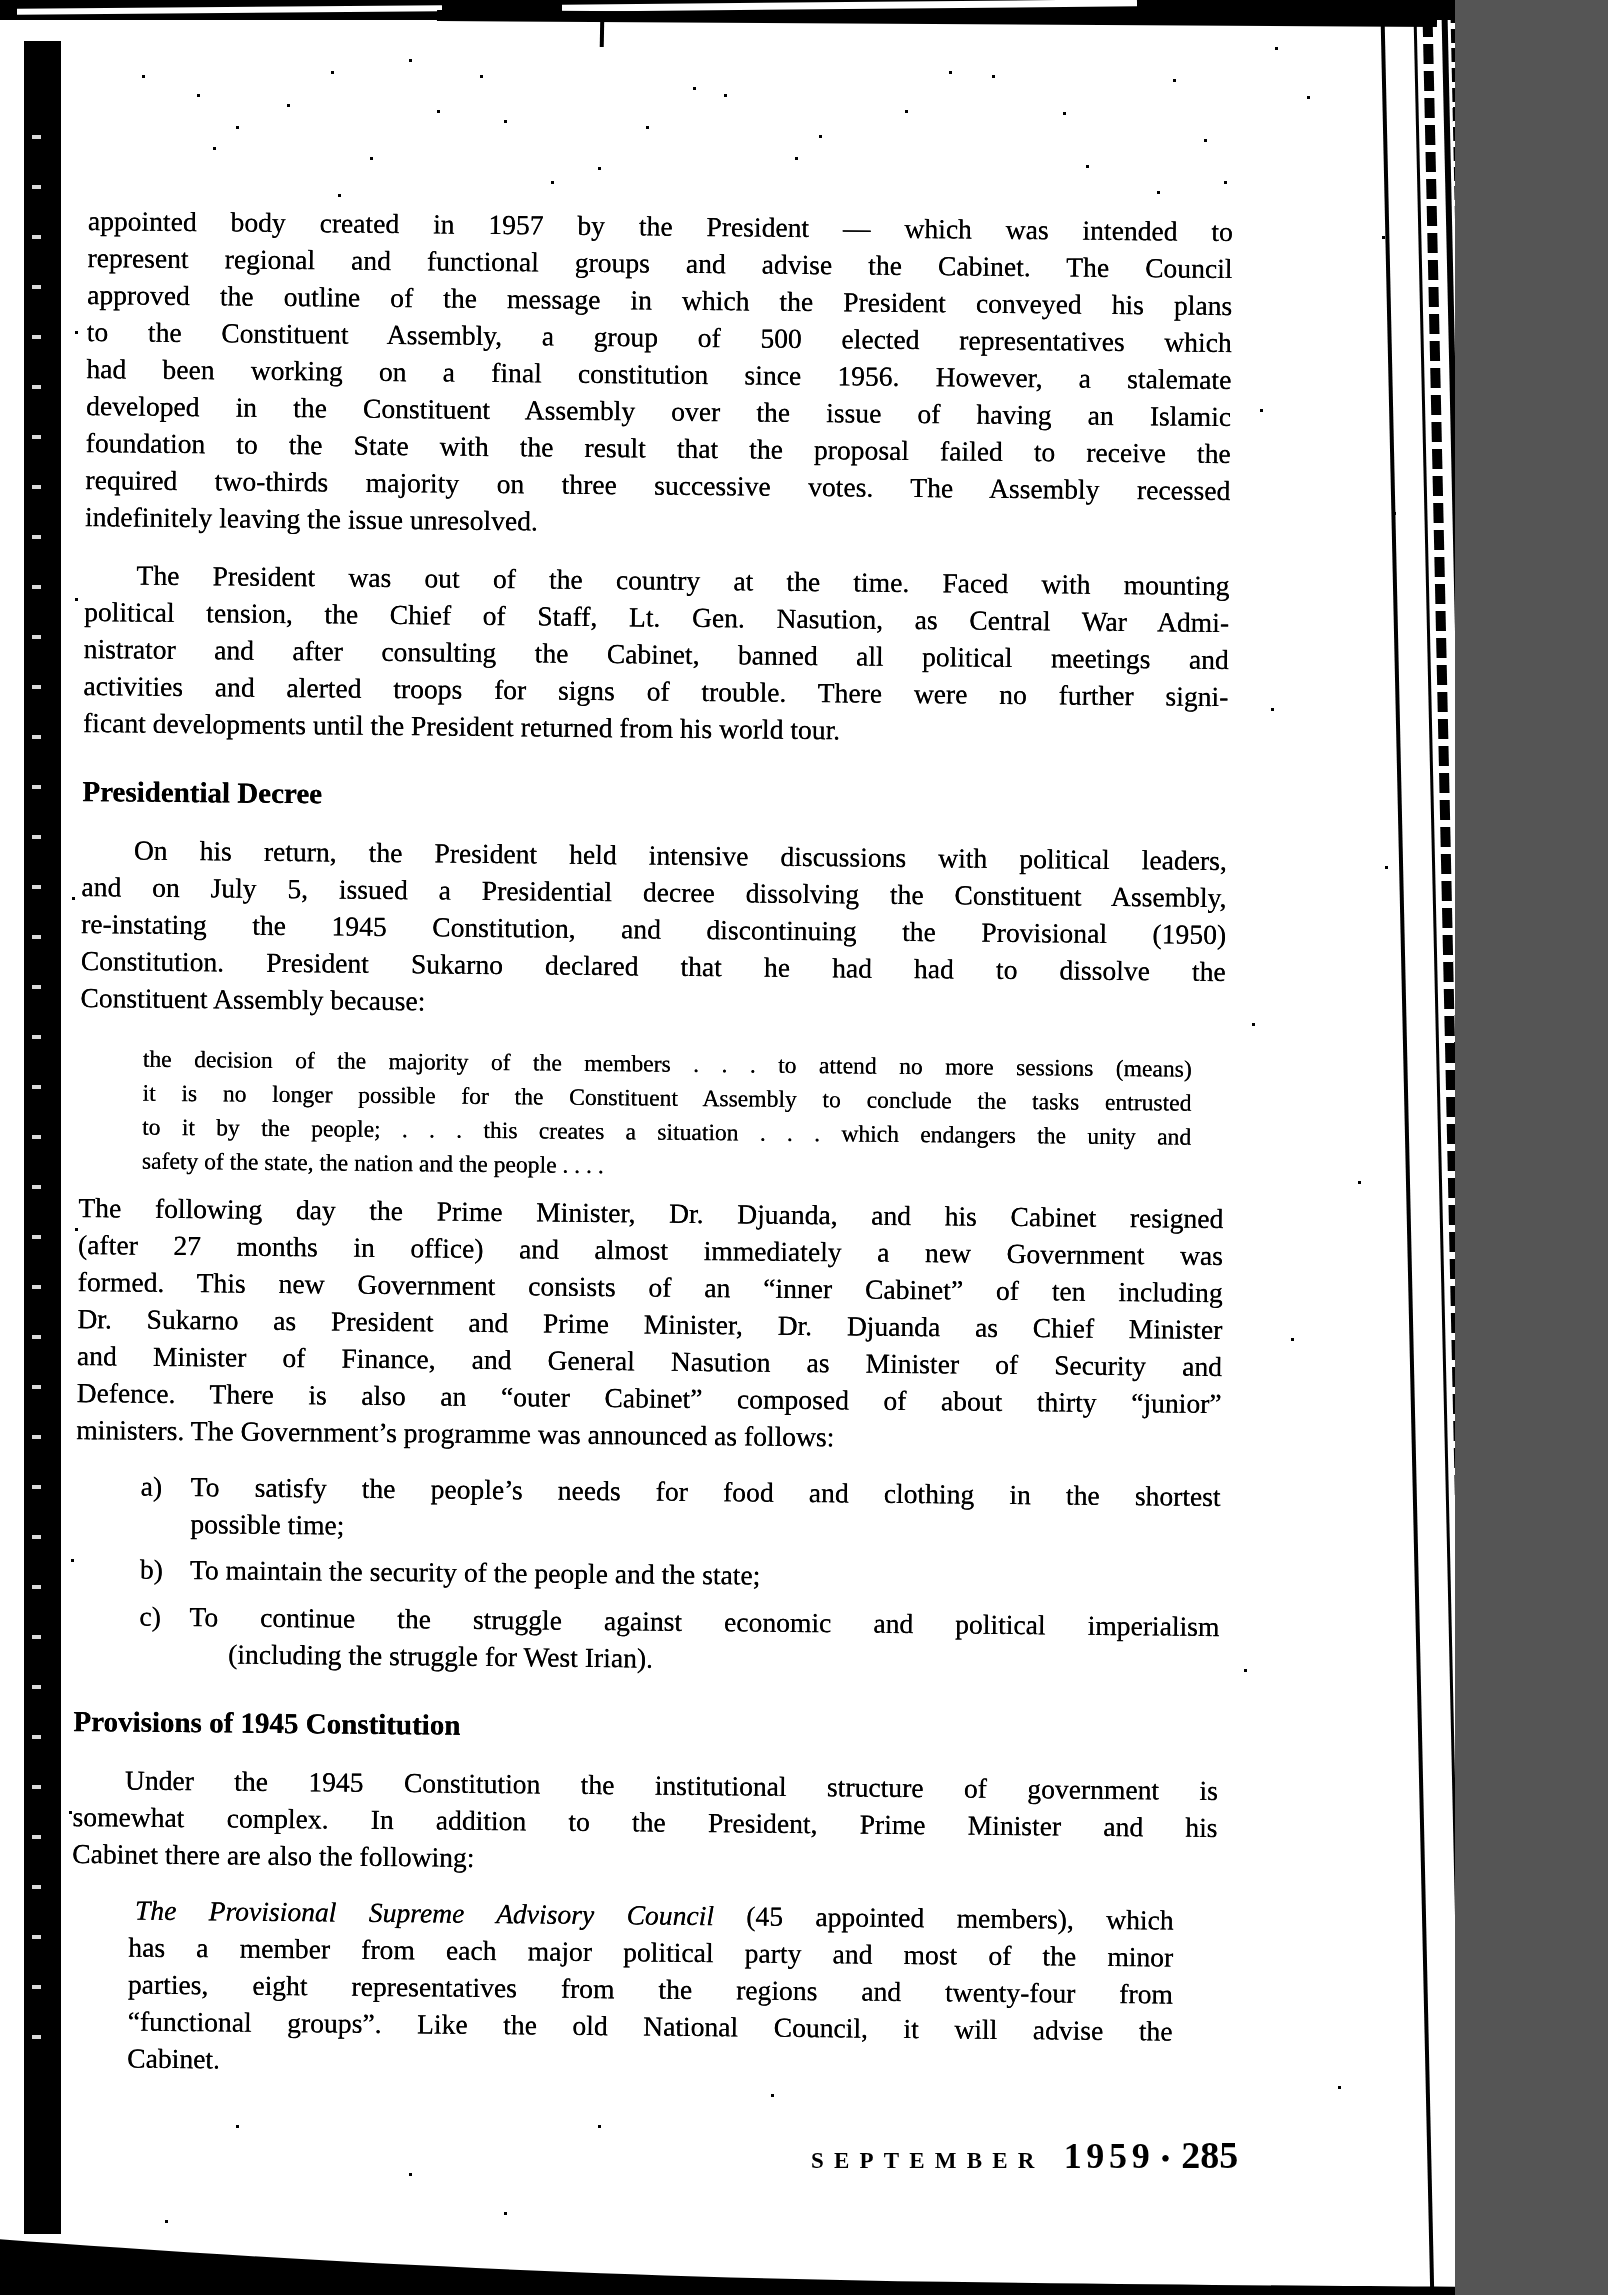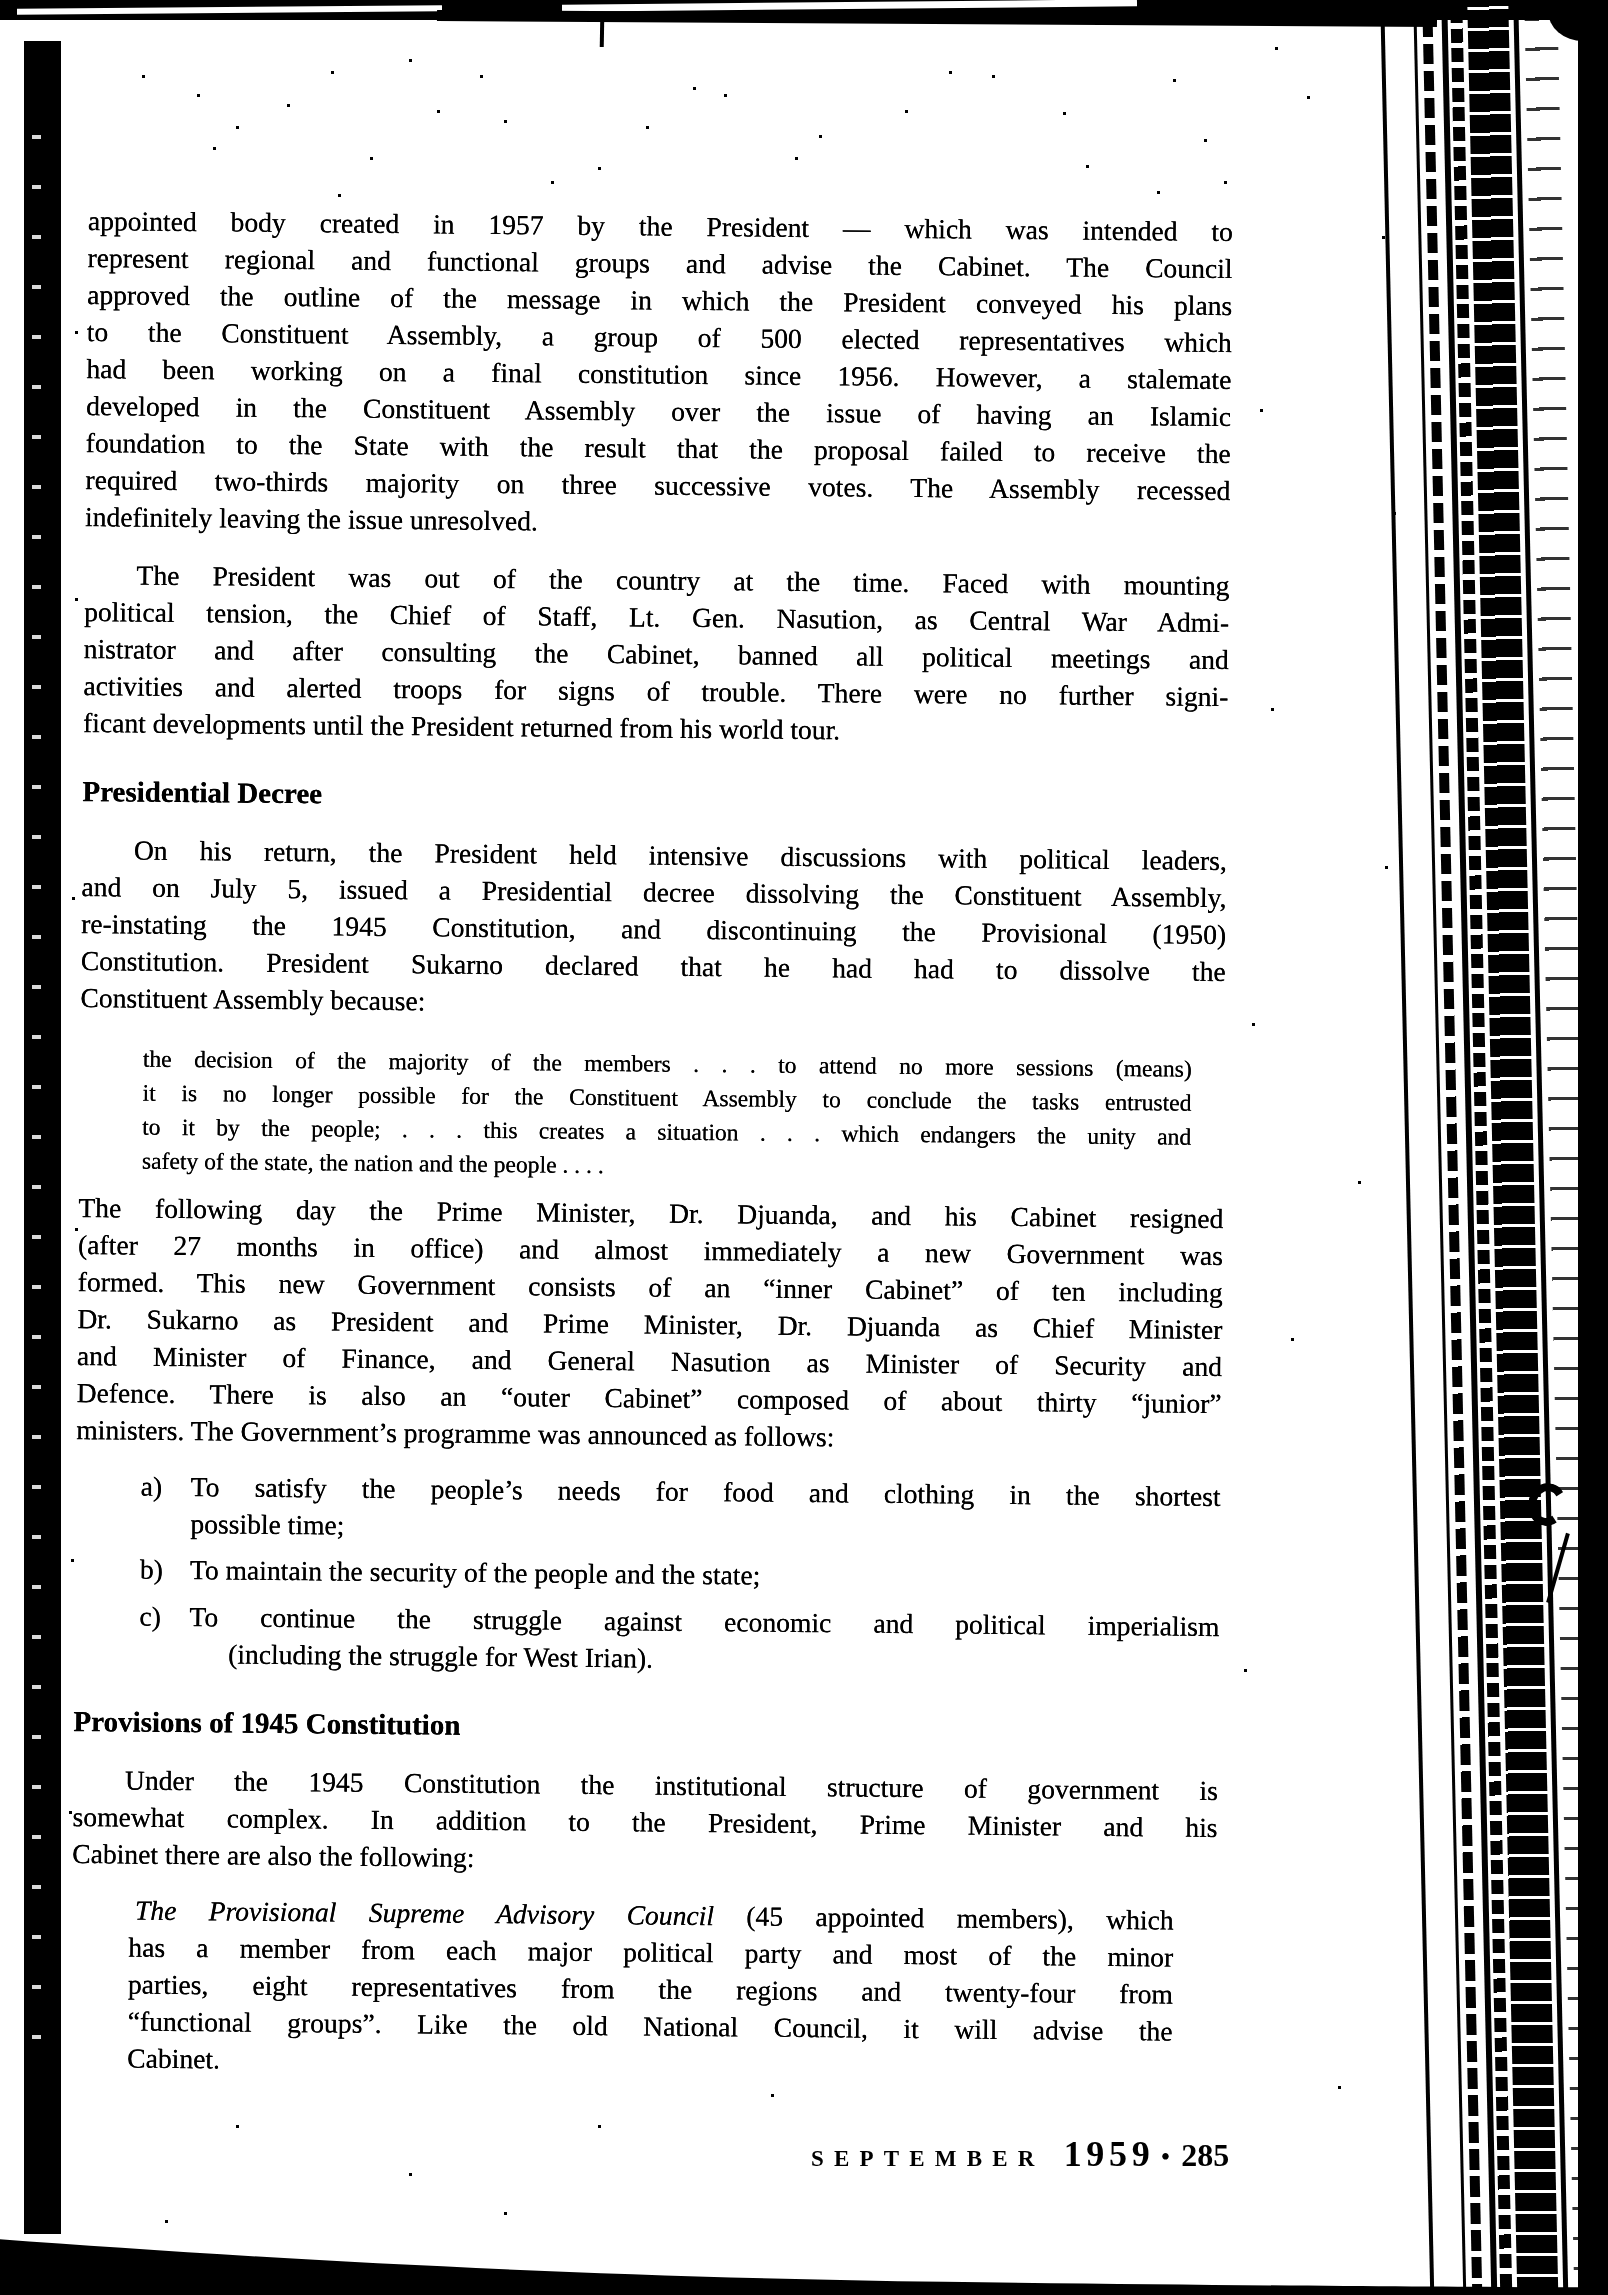--- a/index.html
+++ b/index.html
@@ -1,18 +1,18 @@
 <!DOCTYPE html>
 <html style="font-size:12.6px"><head>
 <meta charset="utf-8">
 <title>Scanned page</title>
 <style>
   html,body{margin:0;padding:0;background:#555;}
   #page{
-    position:relative;width:1608px;height:2295px;background:#ffffff;
+    position:relative;width:1455px;height:2295px;background:#ffffff;
     overflow:hidden;font-family:"Liberation Serif","DejaVu Serif",serif;color:#000;
   }
   
   .abs{position:absolute;}
   #top-bar{left:0;top:0;width:1608px;height:19.7px;background:#000;}
   #top-bar-extra{left:437px;top:12.6px;width:1000px;height:11px;background:#000;transform:rotate(.35deg);}
   .slit{position:absolute;background:#fff;}
   #slit1{left:17.3px;top:7px;width:425px;height:6.3px;transform:rotate(-.5deg);}
   #slit2{left:562px;top:1.6px;width:575px;height:7px;transform:rotate(-.55deg);}
   #tick-mark{left:600px;top:19px;width:3.9px;height:28px;background:#000;transform:rotate(1deg);}
@@ -69,21 +69,21 @@
   .list-item:first-child{margin-top:0;}
   .marker{position:absolute;left:65px;top:0;}
   .list-item:last-child .line.last{text-indent:39px;}
   .ipara{margin:19px 43px 0 57px;}
   .ipara .line:first-child{text-indent:6.3px;}
   
   #footer{position:absolute;left:811px;top:2133px;display:flex;align-items:baseline;white-space:nowrap;}
   #footer .month{font-size:23px;font-weight:bold;letter-spacing:10.2px;}
   #footer .year{font-size:36px;font-weight:bold;letter-spacing:4.7px;margin-left:19px;}
   #footer .bullet{font-size:27px;margin:0 11px 0 6.3px;}
-  #footer .pnum{font-size:32px;font-weight:bold;}
+  #footer .pnum{font-size:38px;font-weight:bold;}
 </style>
 </head>
 <body>
 
 <div id="page">
 
   <div class="abs" id="top-bar">
     <div class="slit" id="slit1"></div>
     <div class="slit" id="slit2"></div>
   </div>

